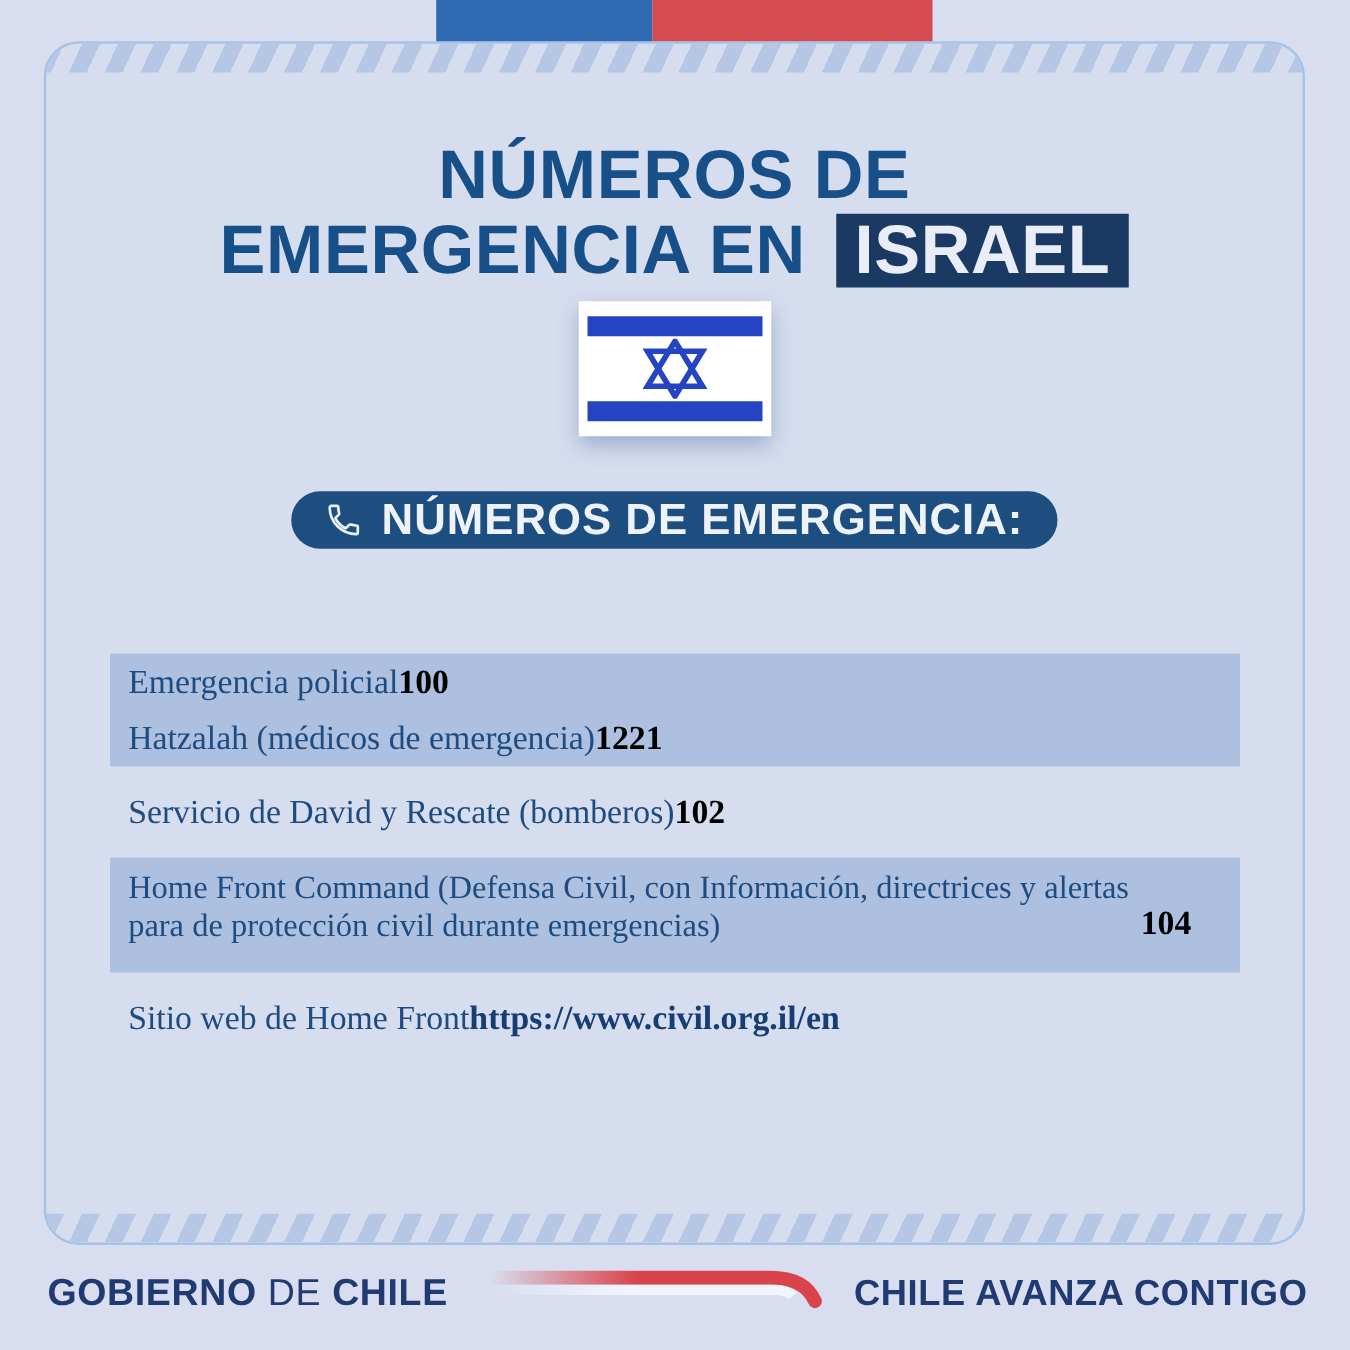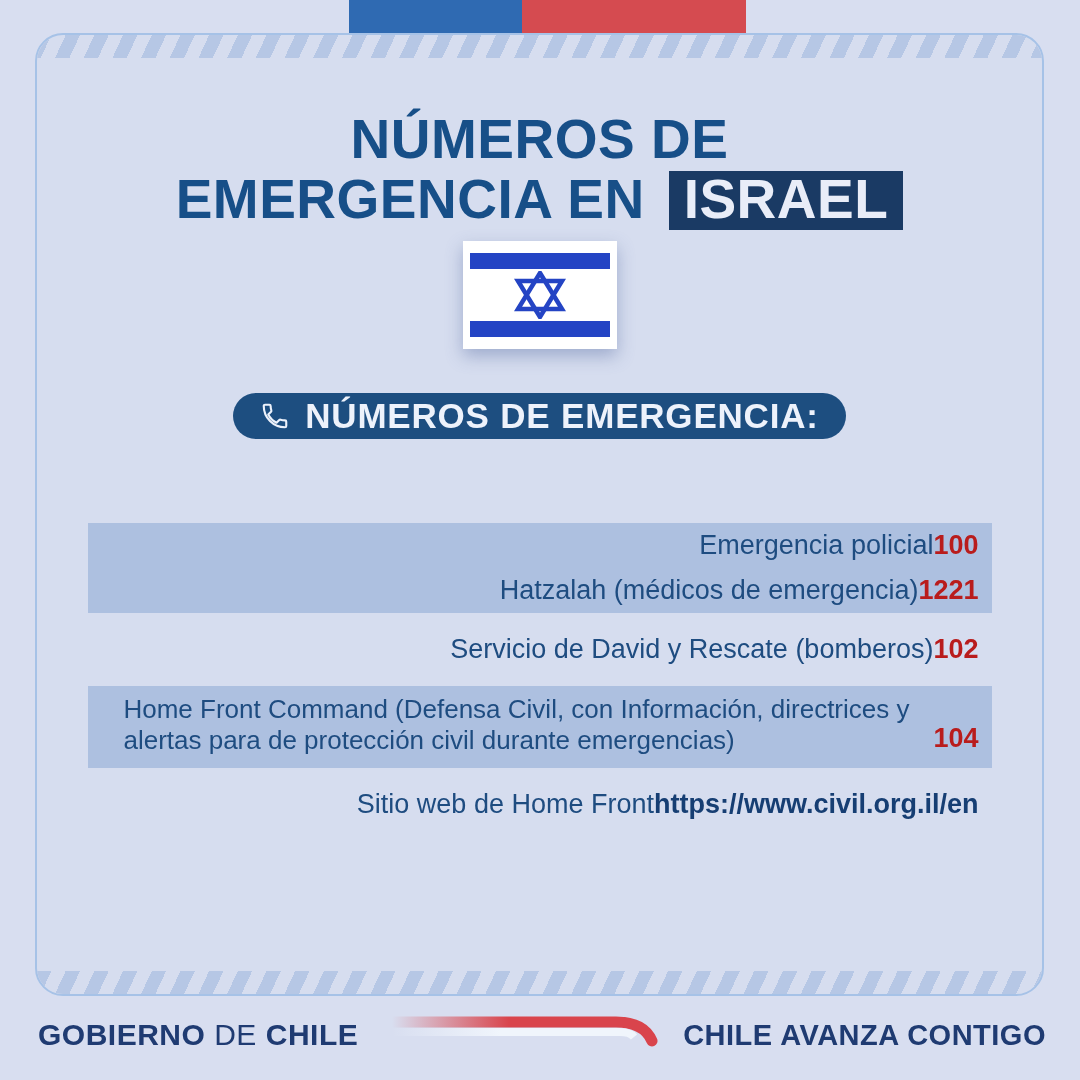--- a/index.html
+++ b/index.html
@@ -51,28 +51,28 @@
   
   .pill{
     margin-top:44px;display:inline-flex;align-items:center;gap:15px;
     background:#1D4E80;border-radius:24px;height:46px;padding:0 27px;
   }
   .pill .label{color:#EDF2FB;font-size:35px;font-weight:bold;letter-spacing:0.8px;}
 
   
   .table{width:904px;margin-top:84px;}
   .row{
-    display:flex;justify-content:flex-end;align-items:center;
+    display:flex;justify-content:flex-start;align-items:center;
     box-sizing:border-box;min-height:45px;padding:4px 13px 4px 15px;
-    font-size:27px;color:#1E4C80;
+    font-size:27px;color:#1E4C80;font-family:Liberation Serif, serif;
   }
   .row.shaded{background:#ADC0E0;}
   .row.plain{margin:14px 0;}
-  .row .val{font-weight:bold;color:#b91c1c;white-space:nowrap;}
-  .row.tall{align-items:flex-end;padding-top:8px;padding-bottom:12px;}
+  .row .val{font-weight:bold;color:#000000;white-space:nowrap;}
+  .row.tall{align-items:flex-end;padding-top:8px;padding-bottom:22px;}
   .row.tall .lbl{font-size:26px;line-height:31px;max-width:810px;}
   .row.tall .val{padding-bottom:2px;}
   .row .url{font-weight:bold;color:#163E73;}
 
   
   .footer{
     position:absolute;left:0;bottom:0;width:1080px;height:84px;
     display:flex;align-items:center;justify-content:space-between;
     box-sizing:border-box;padding:0 34px 6px 38px;gap:16px;
   }

